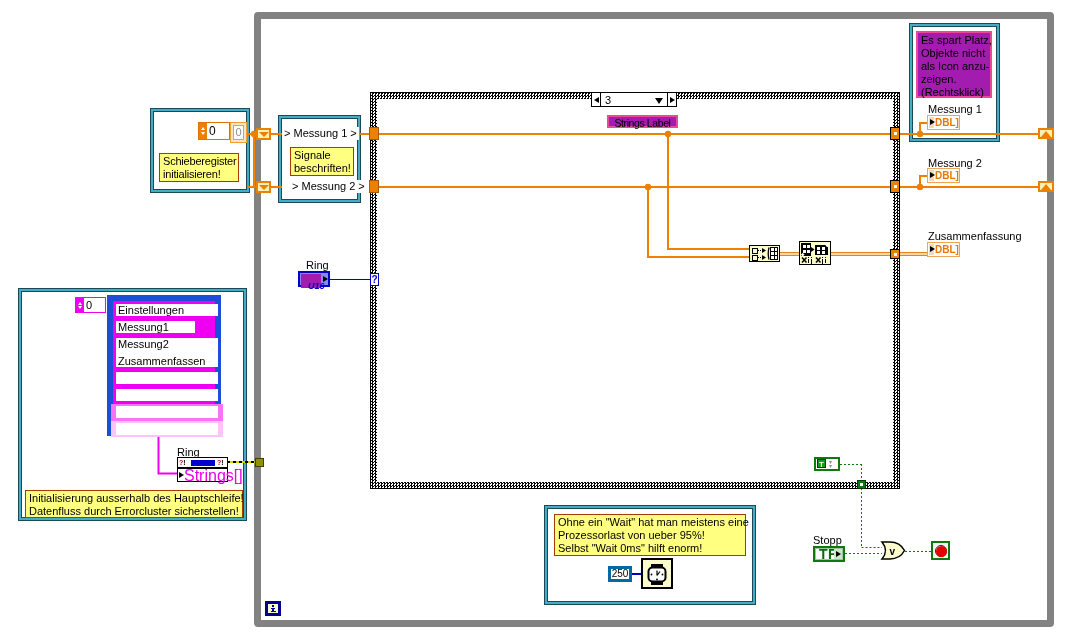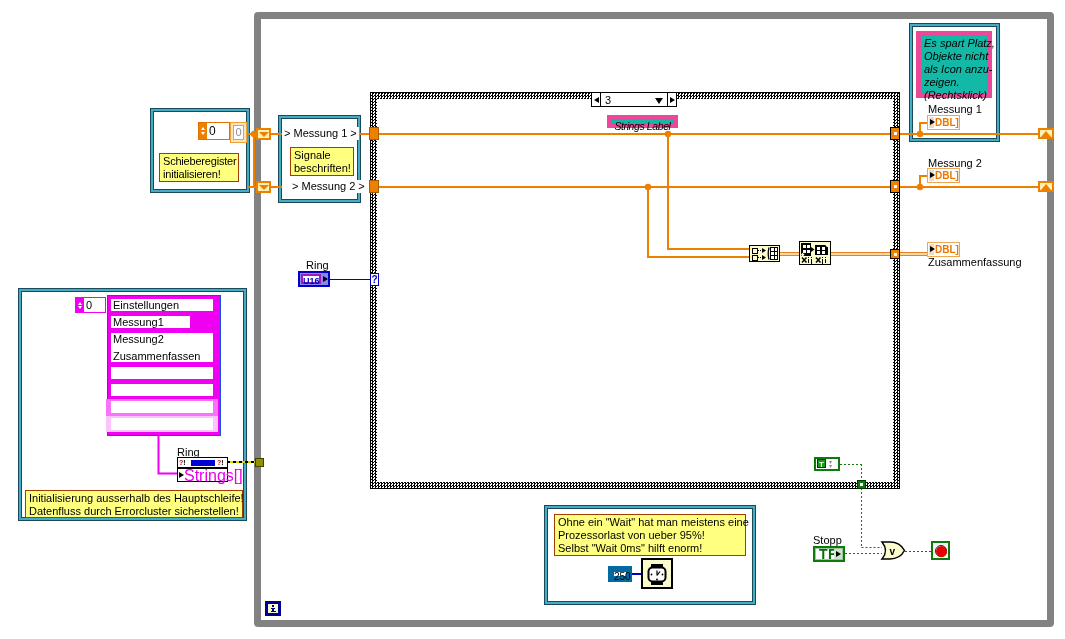--- a/index.html
+++ b/index.html
@@ -2,22 +2,22 @@
 <html><head>
 <meta charset="utf-8">
 <style>
   html,body{margin:0;padding:0;}
   body{width:1065px;height:639px;background:#ffffff;position:relative;overflow:hidden;
        font-family:"Liberation Sans",sans-serif;font-size:11px;color:#000;}
   .a{position:absolute;box-sizing:border-box;}
   .lbl{position:absolute;white-space:nowrap;font-size:11px;line-height:11px;}
   .note{position:absolute;box-sizing:border-box;background:#ffff80;border:1px solid #a63d00;
         font-size:11px;line-height:13px;padding:1px 3px;white-space:nowrap;}
-  .cream{position:absolute;box-sizing:border-box;background:#14b8a6;border:5px solid #ec4899;
-        font-size:11px;line-height:13px;padding:1px 3px;white-space:nowrap;font-style:italic;}
+  .cream{position:absolute;box-sizing:border-box;background:#a21caf;border:2px solid #ec4899;
+        font-size:11px;line-height:13px;padding:1px 3px;white-space:nowrap;}
   .teal{position:absolute;box-sizing:border-box;border:1px solid #1a4a58;background:#fff;}
   .teal::before{content:"";position:absolute;left:0;top:0;right:0;bottom:0;border:2px solid #46acc6;}
   .teal::after{content:"";position:absolute;left:2px;top:2px;right:2px;bottom:2px;border:1px solid #1a4a58;}
   svg{position:absolute;left:0;top:0;z-index:50;}
   .cmp{z-index:100;}
   .dbl{width:33px;height:15px;border:1px solid #eda558;background:#fff;}
   .dbl::before{content:"";position:absolute;left:1px;top:1px;width:5px;height:11px;background:#f8d8b4;}
   .dbl::after{content:"DBL]";position:absolute;left:7px;top:1px;font-size:10px;line-height:11px;font-weight:bold;color:#e87800;letter-spacing:0px;}
   .dblarrow{position:absolute;left:2px;top:3px;width:0;height:0;border:3.5px solid transparent;border-left:5px solid #000;z-index:2;}
 </style>
@@ -118,21 +118,21 @@
   <div class="a" style="left:0.5px;top:0.5px;width:0;height:0;border:5.5px solid transparent;border-bottom:6px solid #ee8000;border-top:none;"></div>
 </div>
 
 <div class="a cmp" style="left:75px;top:297px;width:31px;height:16px;border:1px solid #f000f0;background:#fff;">
   <div class="a" style="left:0;top:0;width:8px;height:14px;background:#f000f0;">
     <div class="a" style="left:1.5px;top:1.5px;width:0;height:0;border:2.5px solid transparent;border-bottom:3px solid #fff;"></div>
     <div class="a" style="left:1.5px;top:8px;width:0;height:0;border:2.5px solid transparent;border-top:3px solid #fff;"></div>
   </div>
   <div class="a" style="left:10px;top:1px;font-size:11px;">0</div>
 </div>
-<div class="a cmp" style="left:107px;top:295px;width:114px;height:141px;border:1px solid #1d4ed8;background:#f000f0;">
+<div class="a cmp" style="left:107px;top:295px;width:114px;height:141px;border:6px solid #1d4ed8;background:#f000f0;">
   <div class="a" style="left:3px;top:3px;width:102px;height:12px;background:#fff;font-size:11px;line-height:12px;padding-left:2px;">Einstellungen</div>
   <div class="a" style="left:3px;top:20px;width:79px;height:12px;background:#fff;font-size:11px;line-height:12px;padding-left:2px;">Messung1</div>
   <div class="a" style="left:3px;top:37px;width:102px;height:25px;background:#fff;font-size:11px;line-height:12px;padding-left:2px;">Messung2</div>
   <div class="a" style="left:3px;top:54px;width:102px;height:12px;background:#fff;font-size:11px;line-height:12px;padding-left:2px;">Zusammenfassen</div>
   <div class="a" style="left:3px;top:71px;width:102px;height:12px;background:#fff;"></div>
   <div class="a" style="left:3px;top:88px;width:102px;height:12px;background:#fff;"></div>
   <div class="a" style="left:-2px;top:103px;width:112px;height:17px;background:#f973f9;"></div>
   <div class="a" style="left:3px;top:105px;width:102px;height:12px;background:#fff;"></div>
   <div class="a" style="left:-2px;top:120px;width:112px;height:16px;background:#fbc4fb;"></div>
   <div class="a" style="left:3px;top:122px;width:102px;height:12px;background:#fff;"></div>
@@ -145,21 +145,21 @@
 </div>
 <div class="a cmp" style="left:177px;top:468px;width:51px;height:14px;border:1px solid #000;background:#fff;">
   <div class="a" style="left:1px;top:3px;width:0;height:0;border:3.5px solid transparent;border-left:5px solid #000;"></div>
   <div class="a" style="left:6px;top:1px;font-size:16px;line-height:12px;color:#e800e8;">Strings[]</div>
 </div>
 <div class="a cmp" style="left:255px;top:458px;width:9px;height:9px;background:#909000;border:1px solid #404000;"></div>
 <div class="note cmp" style="left:25px;top:490px;width:218px;height:28px;">Initialisierung ausserhalb des Hauptschleife!<br>Datenfluss durch Errorcluster sicherstellen!</div>
 
 <div class="lbl cmp" style="left:306px;top:260px;">Ring</div>
 <div class="a cmp" style="left:298px;top:271px;width:32px;height:16px;border:2px solid #0000c8;background:#8888f0;">
-  <div class="a" style="left:1px;top:1px;width:20px;height:10px;border:2px solid #a21caf;background:#fff;font-size:9px;line-height:10px;font-weight:bold;color:#0000c8;text-align:center;">U16</div>
+  <div class="a" style="left:1px;top:1px;width:20px;height:10px;border:7px solid #a21caf;background:#fff;font-size:9px;line-height:10px;font-weight:bold;color:#0000c8;text-align:center;font-style:italic;">U16</div>
   <div class="a" style="left:23px;top:3px;width:0;height:0;border:3.5px solid transparent;border-left:5px solid #000;"></div>
 </div>
 <div class="a cmp" style="left:370px;top:273px;width:9px;height:13px;border:1px solid #0000c8;background:#fff;color:#0000c8;font-weight:bold;font-size:10px;line-height:11px;text-align:center;">?</div>
 
 <div class="a cmp" style="left:591px;top:92px;width:86px;height:15px;border:1px solid #000;background:#fff;">
   <div class="a" style="left:0;top:0;width:9px;height:13px;border-right:1px solid #000;">
     <div class="a" style="left:2px;top:3.5px;width:0;height:0;border:3px solid transparent;border-right:5px solid #000;border-left:none;"></div>
   </div>
   <div class="a" style="right:0;top:0;width:9px;height:13px;border-left:1px solid #000;">
     <div class="a" style="left:2px;top:3.5px;width:0;height:0;border:3px solid transparent;border-left:5px solid #000;border-right:none;"></div>
@@ -182,21 +182,21 @@
 </div>
 
 <div class="lbl cmp" style="left:928px;top:104px;">Messung 1</div>
 <div class="a cmp dbl" style="left:927px;top:115px;">
     <div class="dblarrow"></div>
   </div>
 <div class="lbl cmp" style="left:928px;top:158px;">Messung 2</div>
 <div class="a cmp dbl" style="left:927px;top:168px;">
     <div class="dblarrow"></div>
   </div>
-<div class="lbl cmp" style="left:928px;top:231px;margin-top:26px;">Zusammenfassung</div>
+<div class="lbl cmp" style="left:928px;top:231px;">Zusammenfassung</div>
 <div class="a cmp dbl" style="left:927px;top:242px;">
     <div class="dblarrow"></div>
   </div>
 <div class="cream cmp" style="left:916px;top:31px;width:76px;height:67px;">Es spart Platz,<br>Objekte nicht<br>als Icon anzu-<br>zeigen.<br>(Rechtsklick)</div>
 
 <svg class="a cmp" width="31" height="17" style="left:749px;top:245px;">
   <rect x="0" y="0" width="31" height="17" fill="#fbfbce" stroke="#000" stroke-width="2"></rect>
   <g shape-rendering="crispEdges">
     <rect x="3" y="3" width="5" height="5" fill="none" stroke="#000" stroke-width="1"></rect>
     <rect x="3" y="10" width="5" height="5" fill="none" stroke="#000" stroke-width="1"></rect>
@@ -244,21 +244,21 @@
   <path d="M17,16.5 L21.5,21.5 M21.5,16.5 L17,21.5" stroke="#000" stroke-width="1.5" fill="none"></path>
   <g shape-rendering="crispEdges" fill="#000">
     <rect x="23" y="18" width="1" height="5"></rect>
       <rect x="23" y="16" width="1" height="1"></rect>
     <rect x="25.5" y="18" width="1" height="4"></rect>
       <rect x="25.5" y="16" width="1" height="1"></rect>
   </g>
 </svg>
 
 <div class="note cmp" style="left:554px;top:514px;width:192px;height:42px;line-height:13px;">Ohne ein "Wait" hat man meistens eine<br>Prozessorlast von ueber 95%!<br>Selbst "Wait 0ms" hilft enorm!</div>
-<div class="a cmp" style="left:608px;top:566px;width:24px;height:16px;border:6px solid #0369a1;background:#fff;font-size:10px;line-height:10px;text-align:center;">250</div>
+<div class="a cmp" style="left:608px;top:566px;width:24px;height:16px;border:3px solid #0369a1;background:#fff;font-size:10px;line-height:10px;text-align:center;">250</div>
 <div class="a cmp" style="left:641px;top:558px;width:32px;height:31px;border:2px solid #000;background:#fbfbce;">
   <svg width="28" height="27" style="left:0px;top:1px;">
     <rect x="8" y="3" width="12" height="5" fill="#000"></rect>
     <rect x="8" y="19" width="12" height="5" fill="#000"></rect>
     <rect x="5.5" y="6.5" width="17" height="14" rx="4" fill="#fff" stroke="#000" stroke-width="2"></rect>
     <circle cx="8.5" cy="13.5" r="0.9" fill="#000"></circle>
     <circle cx="19.5" cy="13.5" r="0.9" fill="#000"></circle>
     <circle cx="14" cy="18.5" r="0.9" fill="#000"></circle>
     <path d="M14,14.5 V9.5 M14,14.5 L17,10.5" stroke="#000" stroke-width="1.2" fill="none"></path>
   </svg>

